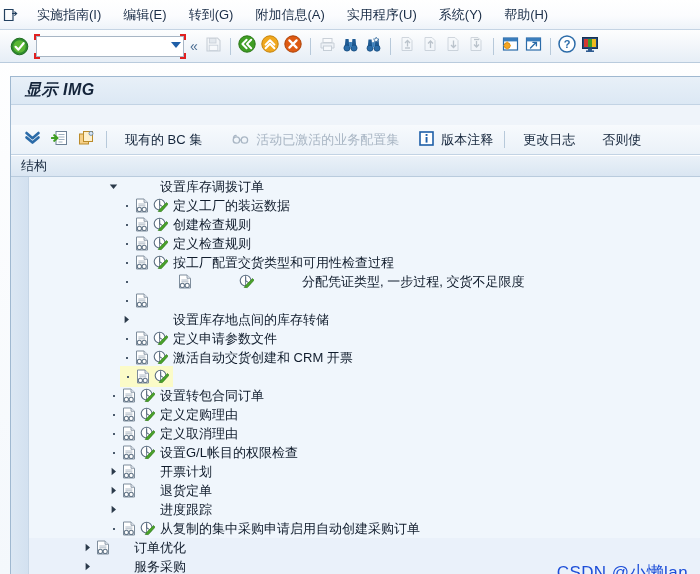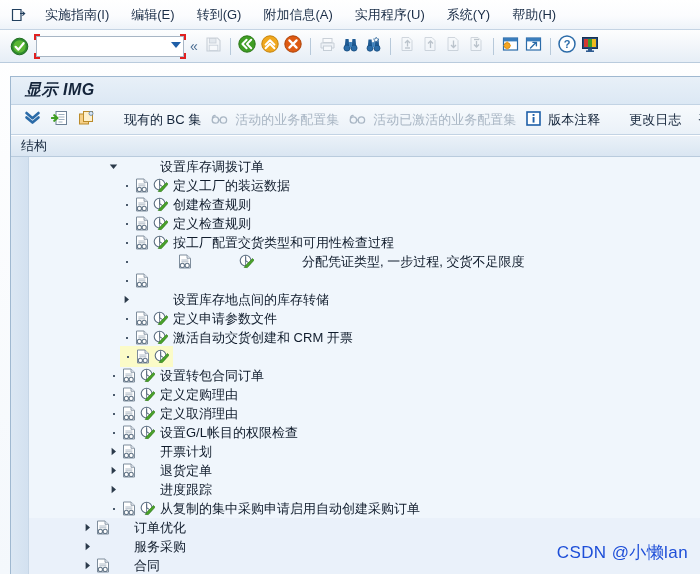--- a/index.html
+++ b/index.html
@@ -17,21 +17,21 @@
     background: linear-gradient(to bottom, #ffffff 0%, #f4f8fc 100%);
   }
 
   
   .menubar {
     height: 30px;
     display: flex;
     align-items: center;
     background: linear-gradient(to bottom, #ffffff 0%, #fbfcfe 55%, #eef3f9 100%);
     border-bottom: 1px solid #c5d4e4;
-    padding-left: 8px;
+    padding-left: 0;
   }
   .menu-sysicon {
     width: 20px; height: 18px;
     display: flex; align-items: center; justify-content: center;
     margin-right: 6px;
   }
   .menu-item {
     font-size: 13px;
     color: #1a2d47;
     padding: 2px 11px;
@@ -125,20 +125,21 @@
     letter-spacing: .5px;
   }
 
   
   .apptoolbar {
     height: 30px;
     display: flex; align-items: center;
     padding-left: 8px;
     background: linear-gradient(to bottom, #f7fafd 0%, #eaf1f8 100%);
     border-bottom: 1px solid #c2d3e4;
+    margin-top: 20px;
   }
   .at-btn {
     height: 24px;
     display: flex; align-items: center;
     padding: 0 4px;
     border: 1px solid transparent;
     border-radius: 2px;
     font-size: 13px;
     color: #13243a;
     white-space: nowrap;
@@ -456,31 +457,20 @@
       </div>
 
       <div class="at-sep"></div>
 
       <div class="at-btn">
         <span class="lbl">现有的 BC 集</span>
       </div>
 
       <div class="at-gap"></div>
 
-      <div class="at-btn dis">
-        <span>
-          <svg width="17" height="13" viewBox="0 0 17 13">
-            <circle cx="4.4" cy="8" r="3.2" fill="none" stroke="#a9b6c4" stroke-width="1.3"></circle>
-            <circle cx="12.4" cy="8" r="3.2" fill="none" stroke="#a9b6c4" stroke-width="1.3"></circle>
-            <path d="M7.6 8 H9.2" stroke="#a9b6c4" stroke-width="1.3"></path>
-            <path d="M1.4 6 Q2.2 2.6 4.6 3.6" fill="none" stroke="#a9b6c4" stroke-width="1.3"></path>
-          </svg>
-        </span>
-        <span class="lbl">活动的业务配置集</span>
-      </div>
 
       <div class="at-gap"></div>
 
       <div class="at-btn dis">
         <span>
           <svg width="17" height="13" viewBox="0 0 17 13">
             <circle cx="4.4" cy="8" r="3.2" fill="none" stroke="#a9b6c4" stroke-width="1.3"></circle>
             <circle cx="12.4" cy="8" r="3.2" fill="none" stroke="#a9b6c4" stroke-width="1.3"></circle>
             <path d="M7.6 8 H9.2" stroke="#a9b6c4" stroke-width="1.3"></path>
             <path d="M1.4 6 Q2.2 2.6 4.6 3.6" fill="none" stroke="#a9b6c4" stroke-width="1.3"></path>

